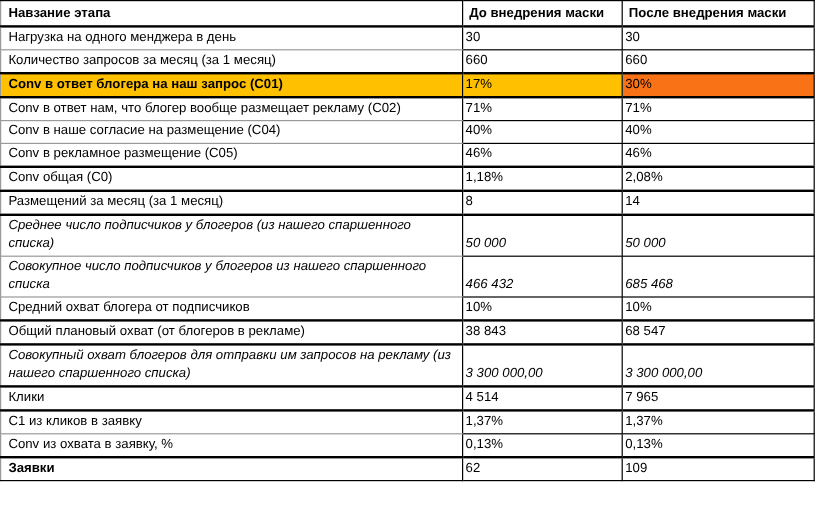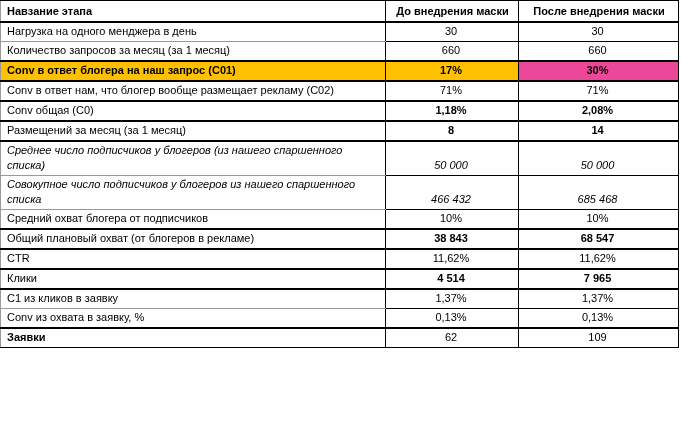--- a/index.html
+++ b/index.html
@@ -31,46 +31,46 @@
   
   .c-label {
     text-align: left;
     padding: 1px 4px 2px 6px;
     border-left: 1px solid #999999;
     border-right: 1px solid #000000;
     border-bottom: 1px solid #999999;
   }
   
   .c-val {
-    text-align: center;
+    text-align: left;
     padding: 1px 4px 2px 2px;
     white-space: nowrap;
     border-right: 1px solid #000000;
     border-bottom: 1px solid #000000;
   }
   
   thead tr { height: 21px; }
   thead th.c-label, thead th.c-val {
     font-weight: bold;
     text-align: left;
     border-top: 1px solid #000000;
     border-bottom: 2px solid #000000;
   }
-  thead th.c-val { padding-left: 5px; text-align: center; }
+  thead th.c-val { padding-left: 5px; }
 
   tbody tr { height: 19px; }
   tbody tr.tall { height: 34px; font-style: italic; }
 
   
   tbody tr.strong td {
     border-top: 2px solid #000000;
     border-bottom: 2px solid #000000;
   }
   tbody tr.last-strong td { border-bottom-width: 1px; }
-  tbody tr.bold-values td.c-val { font-weight: bold; }
+  tbody tr.bold-values td.c-val { font-weight: normal; }
   tbody tr.bold-label  td.c-label { font-weight: bold; }
 </style>
 </head>
 <body>
 
 <table class="sheet">
   <colgroup>
     <col class="col-stage">
     <col class="col-before">
     <col class="col-after">
@@ -89,26 +89,36 @@
         <td class="c-val">30</td>
       </tr>
       <tr>
         <td class="c-label">Количество запросов за месяц (за 1 месяц)</td>
         <td class="c-val">660</td>
         <td class="c-val">660</td>
       </tr>
       <tr class="strong bold-values bold-label">
         <td class="c-label" style="background: rgb(255, 192, 0);">Conv в ответ блогера на наш запрос (C01)</td>
         <td class="c-val" style="background: rgb(255, 192, 0);">17%</td>
-        <td class="c-val" style="background: #ec4899;">30%</td>
+        <td class="c-val" style="background: #f97316;">30%</td>
       </tr>
       <tr>
         <td class="c-label">Conv в ответ нам, что блогер вообще размещает рекламу (C02)</td>
         <td class="c-val">71%</td>
         <td class="c-val">71%</td>
+      </tr>
+      <tr>
+        <td class="c-label">Conv в наше согласие на размещение (C04)</td>
+        <td class="c-val">40%</td>
+        <td class="c-val">40%</td>
+      </tr>
+      <tr>
+        <td class="c-label">Conv в рекламное размещение (C05)</td>
+        <td class="c-val">46%</td>
+        <td class="c-val">46%</td>
       </tr>
       <tr class="strong bold-values">
         <td class="c-label">Conv общая (C0)</td>
         <td class="c-val">1,18%</td>
         <td class="c-val">2,08%</td>
       </tr>
       <tr class="strong bold-values">
         <td class="c-label">Размещений за месяц (за 1 месяц)</td>
         <td class="c-val">8</td>
         <td class="c-val">14</td>
@@ -126,24 +136,24 @@
       <tr>
         <td class="c-label">Средний охват блогера от подписчиков</td>
         <td class="c-val">10%</td>
         <td class="c-val">10%</td>
       </tr>
       <tr class="strong bold-values">
         <td class="c-label">Общий плановый охват (от блогеров в рекламе)</td>
         <td class="c-val">38 843</td>
         <td class="c-val">68 547</td>
       </tr>
-      <tr>
-        <td class="c-label">CTR</td>
-        <td class="c-val">11,62%</td>
-        <td class="c-val">11,62%</td>
+      <tr class="tall">
+        <td class="c-label">Совокупный охват блогеров для отправки им запросов на рекламу (из нашего спаршенного списка)</td>
+        <td class="c-val">3 300 000,00</td>
+        <td class="c-val">3 300 000,00</td>
       </tr>
       <tr class="strong bold-values">
         <td class="c-label">Клики</td>
         <td class="c-val">4 514</td>
         <td class="c-val">7 965</td>
       </tr>
       <tr>
         <td class="c-label">C1 из кликов в заявку</td>
         <td class="c-val">1,37%</td>
         <td class="c-val">1,37%</td>

